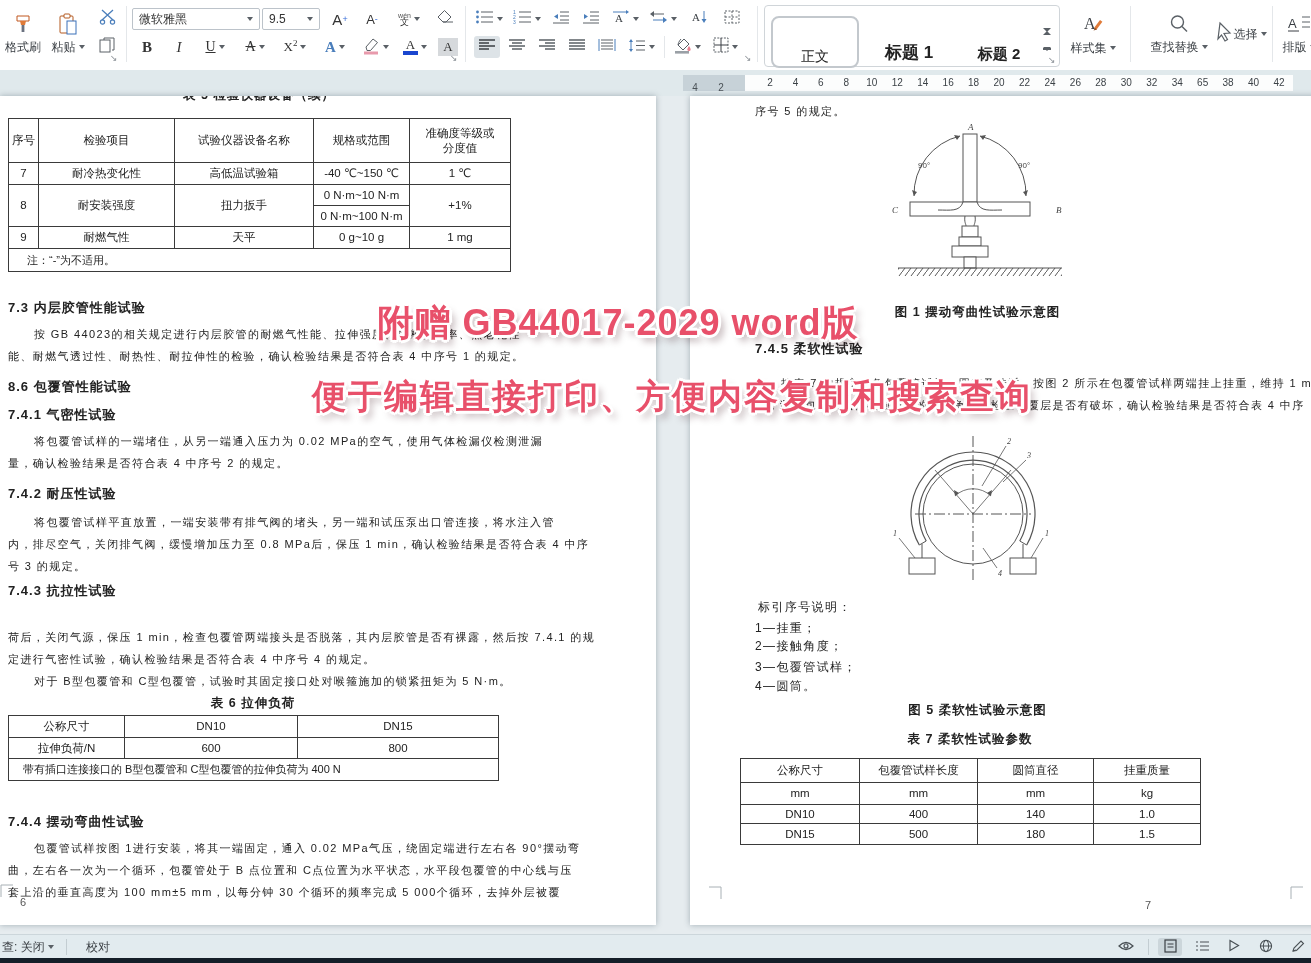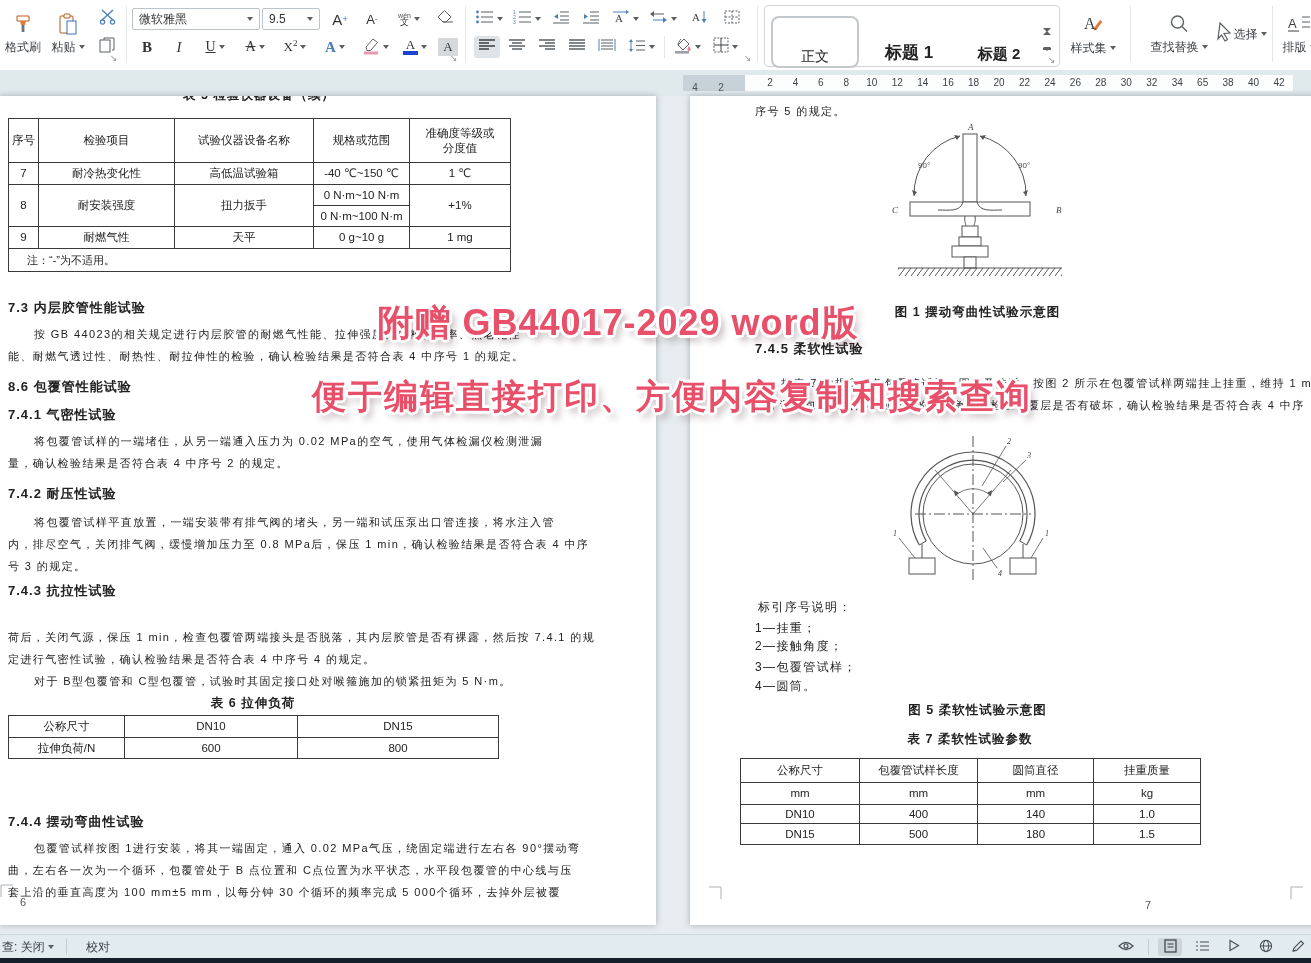--- a/index.html
+++ b/index.html
@@ -506,20 +506,23 @@
             <tr style="height:22px">
           <td>公称尺寸</td>
           <td>DN10</td>
           <td>DN15</td>
         </tr>
         <tr style="height:21px">
           <td>拉伸负荷/N</td>
           <td>600</td>
           <td>800</td>
         </tr>
+        <tr style="height:22px">
+          <td colspan="3" style="text-align:left;padding-left:14px;font-size:11px">带有插口连接接口的 B型包覆管和 C型包覆管的拉伸负荷为 400 N</td>
+        </tr>
       </tbody>
         </table>
 
       <div class="hline" style="left:8px;top:717px">7.4.4  摆动弯曲性试验</div>
       <div class="bline" style="left:34px;top:745px">包覆管试样按图 1进行安装，将其一端固定，通入 0.02 MPa气压，绕固定端进行左右各 90°摆动弯</div>
       <div class="bline" style="left:8px;top:767px">曲，左右各一次为一个循环，包覆管处于 B 点位置和 C点位置为水平状态，水平段包覆管的中心线与压</div>
       <div class="bline" style="left:8px;top:789px">套上沿的垂直高度为 100 mm±5 mm，以每分钟 30 个循环的频率完成 5 000个循环，去掉外层被覆</div>
 
       <div class="corner" style="left:0;top:788px">
         <svg width="14" height="14">

